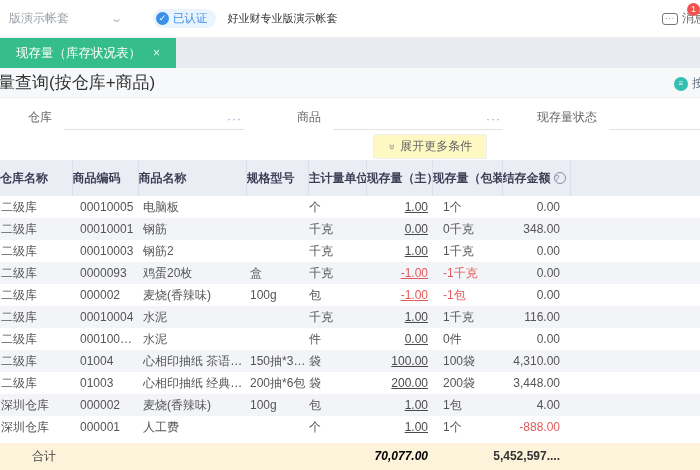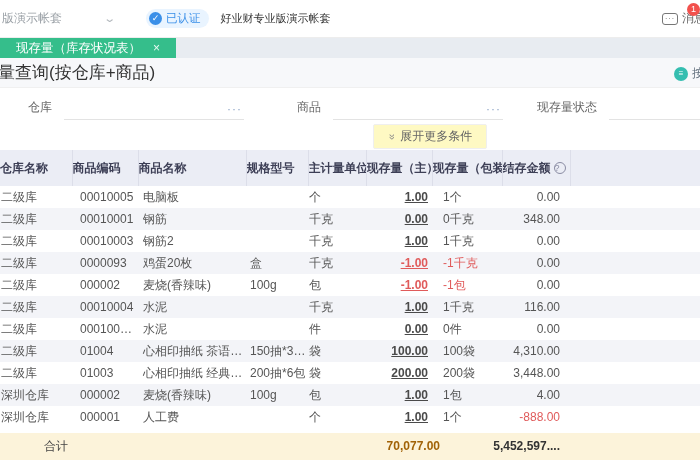--- a/index.html
+++ b/index.html
@@ -2,39 +2,39 @@
 <html><head>
 <meta charset="utf-8">
 <style>
   * { box-sizing: border-box; margin: 0; padding: 0; }
   html,body { width:700px; height:470px; overflow:hidden; background:#fff;
     font-family:"Liberation Sans","DejaVu Sans",sans-serif; color:#333; }
 
   
   .topbar { height:38px; background:#fff; border-bottom:1px solid #ededed;
     display:flex; align-items:center; position:relative; }
-  .account { width:112px; margin-left:2px; display:flex; align-items:center;
+  .account { width:112px; margin-left:9px; display:flex; align-items:center;
     justify-content:space-between; color:#9aa0a6; font-size:12px; cursor:pointer; }
   .chev { font-size:11px; color:#b3b8bd; transform:scaleX(1.4); }
   .verified { margin-left:32px; display:flex; align-items:center; gap:4px;
     background:#e9f4ff; border-radius:10px; padding:2px 8px 2px 3px; cursor:pointer; }
   .vicon { width:13px; height:13px; border-radius:50%; background:#3a8fe8; color:#fff;
     font-size:9px; line-height:13px; text-align:center; display:inline-block; }
   .verified span.vlabel { color:#3a8fe8; font-size:11.5px; }
   .company { margin-left:12px; font-size:11px; color:#333; }
   .messages { position:absolute; right:-6px; top:10px; display:flex; align-items:center;
     gap:4px; color:#666; font-size:12px; cursor:pointer; }
   .bubble { width:16px; height:12px; border:1px solid #777; border-radius:3px;
     font-size:7px; line-height:9px; text-align:center; color:#777; letter-spacing:1px; }
   .msg-badge { position:absolute; top:-7px; right:6px; min-width:13px; height:13px;
     background:#f2514d; color:#fff; border-radius:7px; font-size:9px; line-height:13px;
     text-align:center; padding:0 2px; }
 
   
-  .tabbar { height:20px; background:#e8ecf1; display:flex; }
+  .tabbar { height:30px; background:#e8ecf1; display:flex; }
   .tab { background:#35be8b; color:#fff; font-size:12.5px; display:flex;
     align-items:center; gap:12px; padding:0 16px; cursor:pointer; }
   .tab .close { font-size:12px; opacity:.9; cursor:pointer; }
 
   
   .titlebar { height:30px; background:#f7f8fa; display:flex; align-items:center;
     position:relative; border-bottom:1px solid #f0f0f0; }
   .page-title { font-size:17px; font-weight:400; color:#333; margin-left:-2px; }
   .corner { position:absolute; right:-16px; top:7px; display:flex; align-items:center;
     gap:4px; color:#62707e; font-size:12px; cursor:pointer; }
@@ -73,29 +73,29 @@
     text-overflow:ellipsis; }
   tbody tr:nth-child(even) { background:#f3f4f8; }
   td:nth-child(1){ padding-left:1px; }
   td:nth-child(2){ padding-left:8px; }
   td:nth-child(3){ padding-left:5px; }
   td:nth-child(4){ padding-left:4px; }
   td:nth-child(5){ padding-left:1px; }
   td:nth-child(6){ text-align:right; padding-right:4px; }
   td:nth-child(7){ padding-left:11px; }
   td:nth-child(8){ text-align:right; padding-right:10px; }
-  .qty-link { text-decoration:underline; cursor:pointer; color:#4a4a4a;font-weight:bold; }
+  .qty-link { text-decoration:underline; cursor:pointer; color:#4a4a4a; }
   .neg { color:#e05b5b !important; }
   .qty-link.neg { color:#e05b5b; }
 
   
   .total-row { margin-top:5px; height:27px; background:#fcf3da; position:relative;
     font-size:12px; line-height:27px; color:#444; }
-  .total-label { padding-left:44px; }
-  .total-qty  { position:absolute; right:260px; top:0; font-weight:700; color:#a16207; }
+  .total-label { padding-left:32px; }
+  .total-qty  { position:absolute; right:272px; top:0; font-weight:700; color:#000000;font-style:italic; }
   .total-amt  { position:absolute; right:140px; top:0; font-weight:700; color:#333; }
 </style>
 </head>
 <body>
 
 <div class="topbar">
   <div class="account">
     <span>版演示帐套</span>
     <span class="chev">⌄</span>
   </div>

